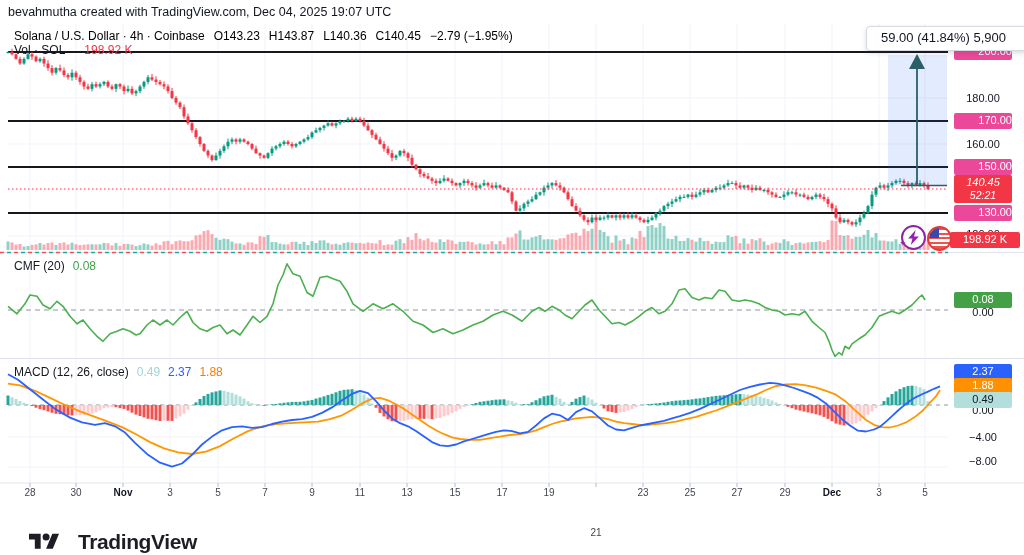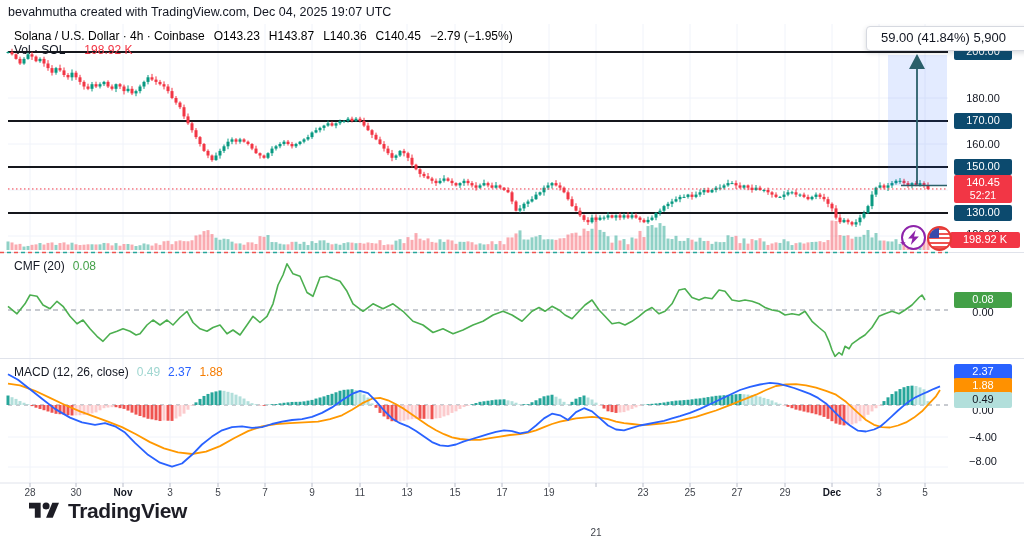--- a/index.html
+++ b/index.html
@@ -17,31 +17,31 @@
   .v-teal{color:#9fd6d0;}
   .v-blue{color:#2962ff;}
   .v-orange{color:#f57c00;}
   .tooltip{position:absolute;left:866px;top:26px;height:20px;width:220px;background:#fff;
            border:1px solid #d6d9e0;border-radius:4px;box-shadow:0 2px 5px rgba(50,60,80,.18);
            padding:3px 0 0 14px;font-size:13px;white-space:nowrap;z-index:8;color:#131722;}
   .axis-label{position:absolute;left:954px;width:58px;text-align:center;transform:translateY(-50%);
               font-size:11px;color:#131722;z-index:4;}
   .chip{position:absolute;left:954px;width:58px;text-align:center;transform:translateY(-50%);
         font-size:11px;padding:1px 0 2px 0;border-radius:2px;color:#fff;z-index:5;line-height:13px;}
-  .chip.dark{background:#0c4a6e;}
-  .chip.red{background:#f23645;}
+  .chip.dark{background:#ec4899;text-align:right;}
+  .chip.red{background:#f23645;font-style:italic;}
   .chip.redwide{background:#f23645;left:950px;width:70px;}
   .chip.green{background:#43a047;}
   .chip.blue{background:#2962ff;}
   .chip.orange{background:#ff9100;}
   .chip.teal{background:#b2dfdb;color:#131722;}
   .chip .sub{font-size:10.5px;line-height:12px;}
   .tl{position:absolute;transform:translateX(-50%);top:487px;font-size:10px;color:#42464e;z-index:4;}
   .tl.b{font-weight:bold;color:#131722;}
-  .footer{position:absolute;left:29px;top:499px;display:flex;align-items:center;gap:9px;z-index:6;}
+  .footer{position:absolute;left:29px;top:530px;display:flex;align-items:center;gap:19px;z-index:6;}
   .footer .brand{font-size:21px;font-weight:bold;letter-spacing:-0.4px;color:#1d1d25;}
   .icon-bolt{position:absolute;left:901px;top:225px;width:21px;height:21px;border-radius:50%;
              border:2.5px solid #8e24aa;background:#fff;z-index:7;display:flex;align-items:center;justify-content:center;}
   .icon-bolt .spark{position:absolute;left:-4px;bottom:0px;font-size:9px;color:#8e24aa;}
   .icon-flag{position:absolute;left:927px;top:226px;width:21px;height:21px;border-radius:50%;
              border:2.5px solid #e53935;z-index:7;overflow:hidden;
              background:repeating-linear-gradient(180deg,#ef5350 0 2.2px,#fff 2.2px 4.6px);}
   .icon-flag .canton{position:absolute;left:0;top:0;width:10px;height:10px;background:#3949ab;}
 </style>
 </head>

